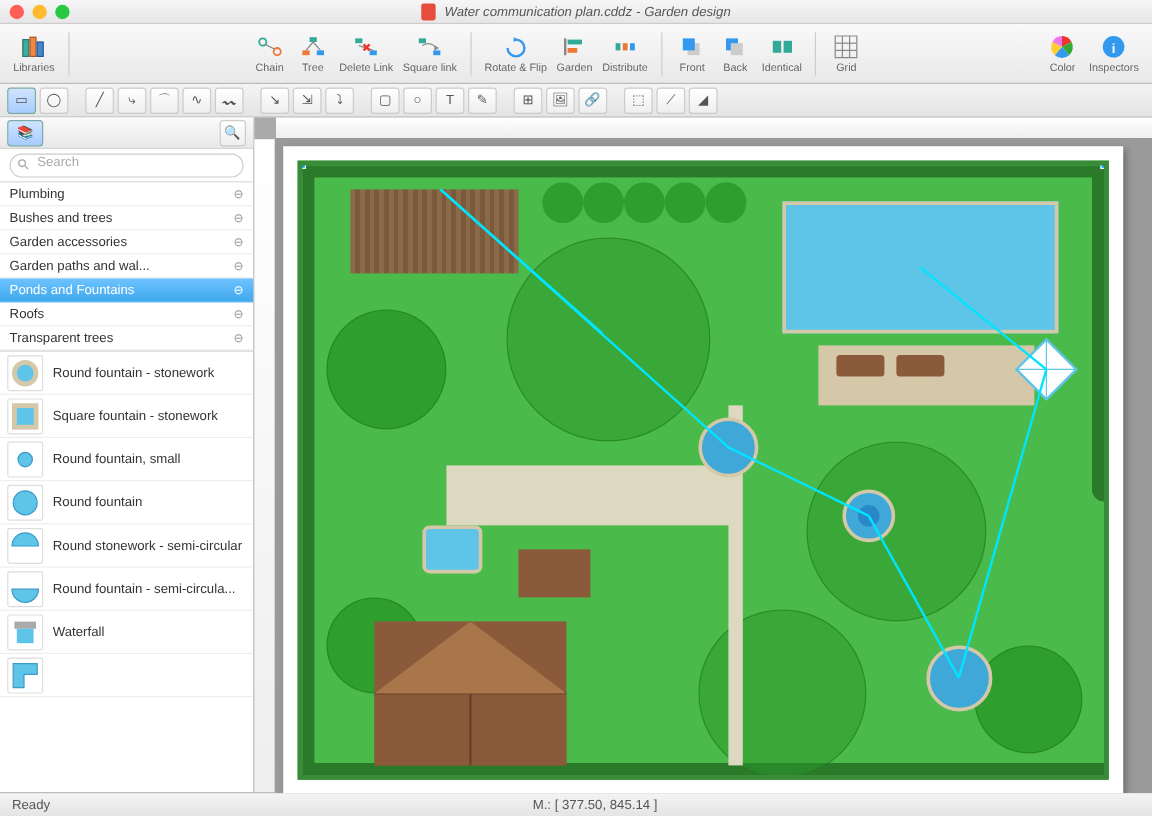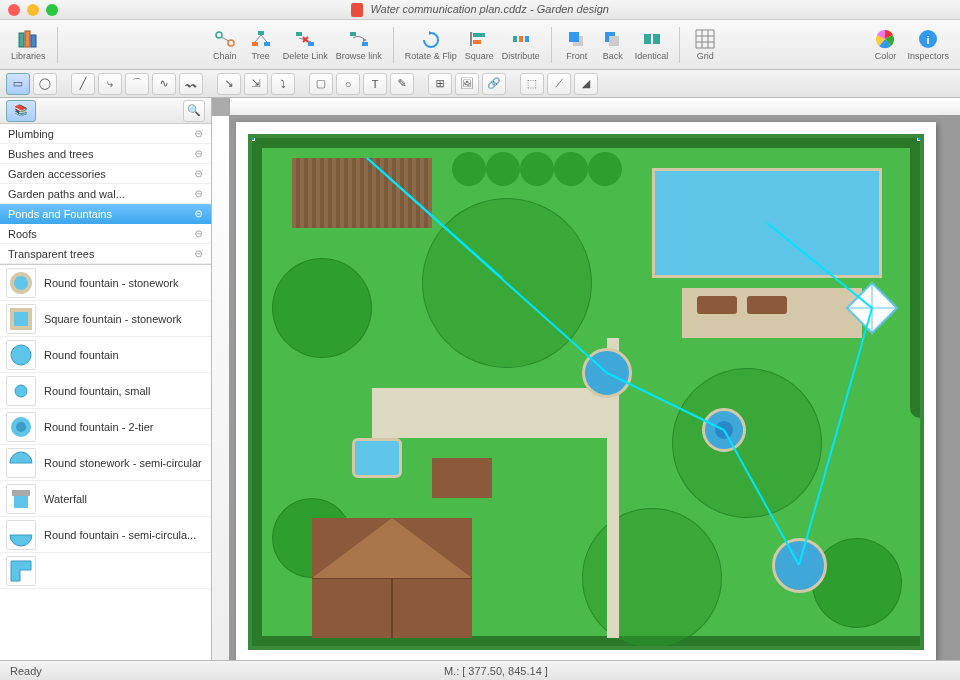--- a/index.html
+++ b/index.html
@@ -123,21 +123,21 @@
       </div>
     <div class="tb-btn">
         <span class="tb-ico">
           <svg width="22" height="18">
             <rect x="2" y="2" width="6" height="4" fill="#3a9"></rect>
             <rect x="14" y="12" width="6" height="4" fill="#39e"></rect>
             <path d="M5 8 Q11 4 17 10" fill="none" stroke="#888"></path>
             <polygon points="15,8 19,10 15,12" fill="#888"></polygon>
           </svg>
         </span>
-        <span class="tb-lbl">Browse link</span>
+        <span class="tb-lbl">Square link</span>
       </div>
   </div>
   <div class="tb-sep"></div>
   <div class="tb-group">
     <div class="tb-btn">
         <span class="tb-ico">
           <svg width="20" height="18">
             <path d="M10 3 A7 7 0 1 1 3 10" fill="none" stroke="#39e" stroke-width="2"></path>
             <polygon points="8,1 12,3 8,5" fill="#39e"></polygon>
           </svg>
@@ -145,21 +145,21 @@
         <span class="tb-lbl">Rotate &amp; Flip</span>
       </div>
     <div class="tb-btn">
         <span class="tb-ico">
           <svg width="20" height="18">
             <line x1="2" y1="2" x2="2" y2="16" stroke="#888" stroke-width="2"></line>
             <rect x="4" y="3" width="12" height="4" fill="#3a9"></rect>
             <rect x="4" y="10" width="8" height="4" fill="#e73"></rect>
           </svg>
         </span>
-        <span class="tb-lbl">Square</span>
+        <span class="tb-lbl">Garden</span>
       </div>
     <div class="tb-btn">
         <span class="tb-ico">
           <svg width="20" height="18">
             <rect x="2" y="6" width="4" height="6" fill="#3a9"></rect>
             <rect x="8" y="6" width="4" height="6" fill="#e73"></rect>
             <rect x="14" y="6" width="4" height="6" fill="#39e"></rect>
           </svg>
         </span>
         <span class="tb-lbl">Distribute</span>
@@ -264,20 +264,23 @@
 </div>
 
 <div class="main">
 
   <div class="sidebar">
     <div class="side-head">
       <div class="mini-btn active" style="width:30px">📚</div>
       <div style="flex:1"></div>
       <div class="mini-btn" style="width:22px">🔍</div>
     </div>
+    <div class="search-wrap">
+      <div class="search-field"><span style="color:#aaa">Search</span></div>
+    </div>
     <div class="cat-list" id="cat-list">
         <div class="cat-item">
           <span>Plumbing</span>
           <span class="exp">⊖</span>
         </div>
         <div class="cat-item">
           <span>Bushes and trees</span>
           <span class="exp">⊖</span>
         </div>
         <div class="cat-item">
@@ -316,66 +319,57 @@
             <svg width="26" height="26">
               <rect x="2" y="2" width="22" height="22" fill="#d4c8a8"></rect>
               <rect x="6" y="6" width="14" height="14" fill="#5ec5e8"></rect>
             </svg>
           </div>
           <div class="lib-label">Square fountain - stonework</div>
         </div>
         <div class="lib-item">
           <div class="lib-thumb">
             <svg width="26" height="26">
+              <circle cx="13" cy="13" r="6" fill="#5ec5e8" stroke="#3a9ac8"></circle>
+            </svg>
+          </div>
+          <div class="lib-label">Round fountain, small</div>
+        </div>
+        <div class="lib-item">
+          <div class="lib-thumb">
+            <svg width="26" height="26">
               <circle cx="13" cy="13" r="10" fill="#5ec5e8" stroke="#3a9ac8"></circle>
             </svg>
           </div>
           <div class="lib-label">Round fountain</div>
         </div>
         <div class="lib-item">
           <div class="lib-thumb">
             <svg width="26" height="26">
-              <circle cx="13" cy="13" r="6" fill="#5ec5e8" stroke="#3a9ac8"></circle>
-            </svg>
-          </div>
-          <div class="lib-label">Round fountain, small</div>
-        </div>
-        <div class="lib-item">
-          <div class="lib-thumb">
-            <svg width="26" height="26">
-              <circle cx="13" cy="13" r="10" fill="#5ec5e8"></circle>
-              <circle cx="13" cy="13" r="5" fill="#3a9ac8"></circle>
-            </svg>
-          </div>
-          <div class="lib-label">Round fountain - 2-tier</div>
-        </div>
-        <div class="lib-item">
-          <div class="lib-thumb">
-            <svg width="26" height="26">
               <path d="M2 13 A11 11 0 0 1 24 13 Z" fill="#5ec5e8" stroke="#3a9ac8"></path>
             </svg>
           </div>
           <div class="lib-label">Round stonework - semi-circular</div>
+        </div>
+        <div class="lib-item">
+          <div class="lib-thumb">
+            <svg width="26" height="26">
+              <path d="M2 13 A11 11 0 0 0 24 13 Z" fill="#5ec5e8" stroke="#3a9ac8"></path>
+            </svg>
+          </div>
+          <div class="lib-label">Round fountain - semi-circula...</div>
         </div>
         <div class="lib-item">
           <div class="lib-thumb">
             <svg width="26" height="26">
               <rect x="4" y="4" width="18" height="6" fill="#aaa"></rect>
               <rect x="6" y="10" width="14" height="12" fill="#5ec5e8"></rect>
             </svg>
           </div>
           <div class="lib-label">Waterfall</div>
-        </div>
-        <div class="lib-item">
-          <div class="lib-thumb">
-            <svg width="26" height="26">
-              <path d="M2 13 A11 11 0 0 0 24 13 Z" fill="#5ec5e8" stroke="#3a9ac8"></path>
-            </svg>
-          </div>
-          <div class="lib-label">Round fountain - semi-circula...</div>
         </div>
         <div class="lib-item">
           <div class="lib-thumb">
             <svg width="26" height="26">
               <path d="M3 3 h20 v9 h-11 v11 h-9 Z" fill="#5ec5e8" stroke="#3a9ac8"></path>
             </svg>
           </div>
         </div>
       </div>
   </div>

